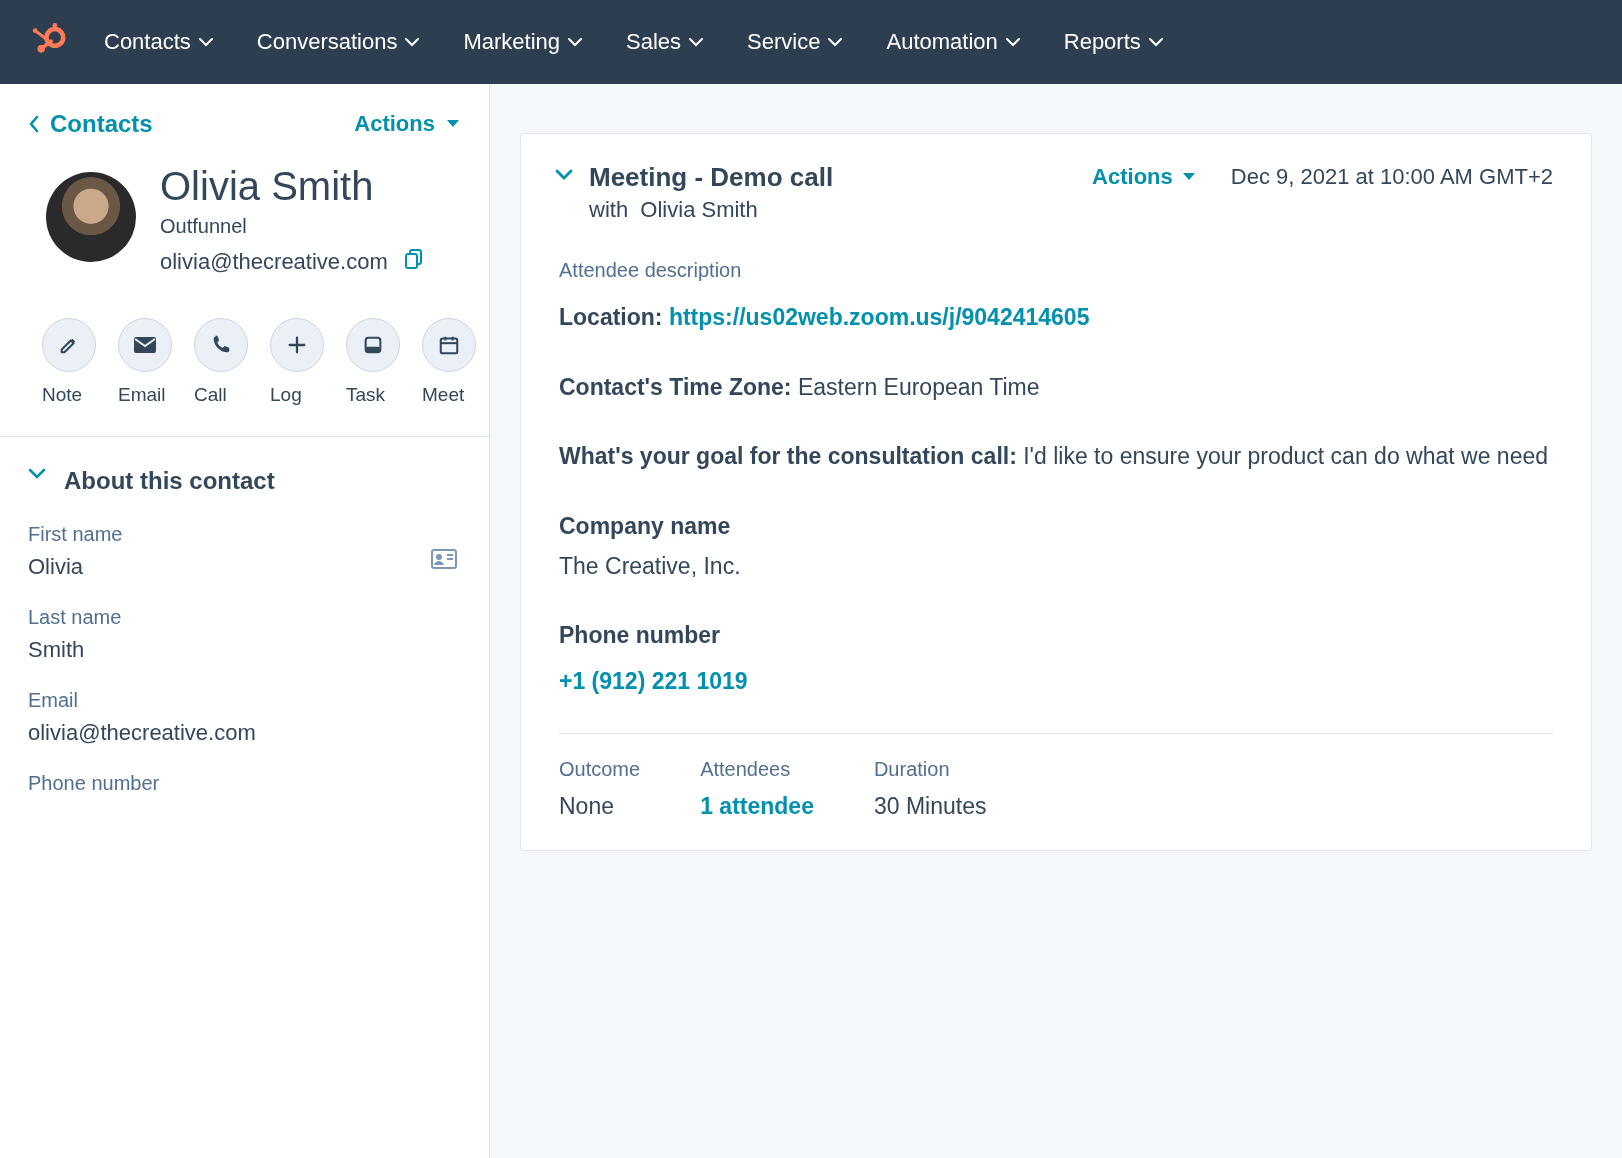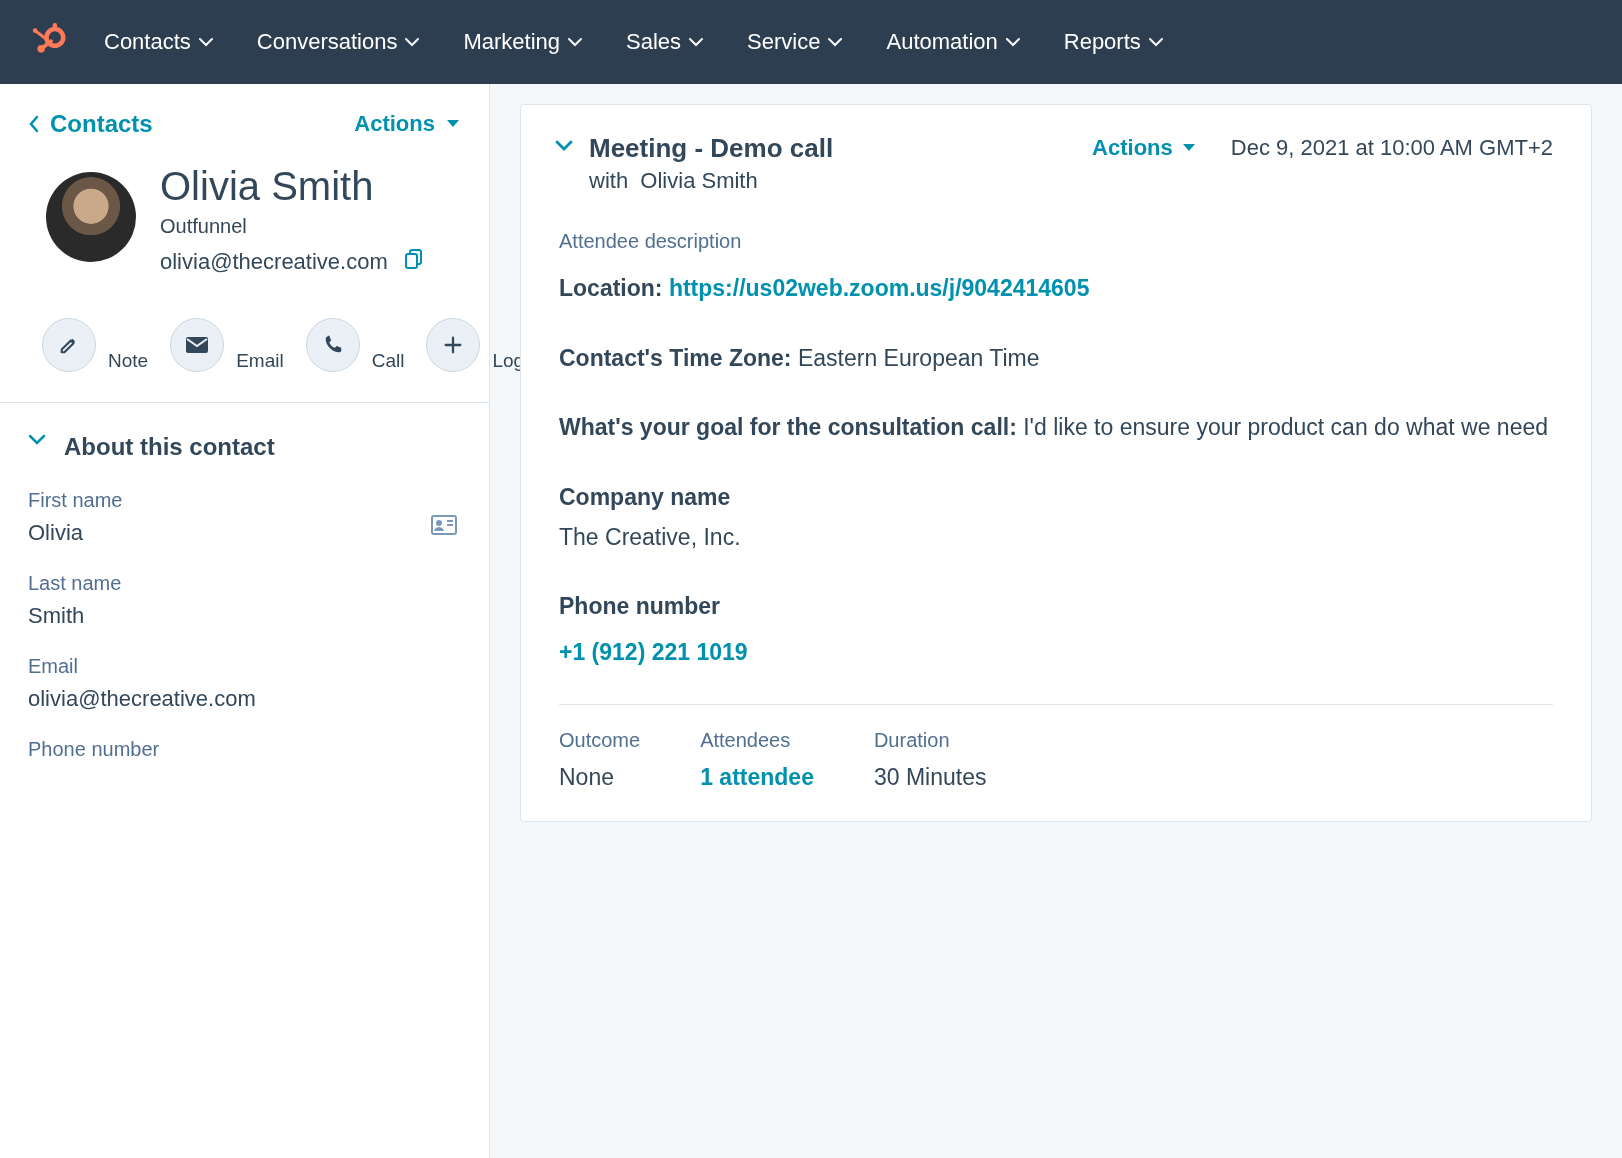--- a/index.html
+++ b/index.html
@@ -48,21 +48,21 @@
     display: flex;
     min-height: calc(100vh - 84px);
   }
   .left-panel {
     width: 490px;
     background: #fff;
     border-right: 1px solid #dfe3eb;
   }
   .right-panel {
     flex: 1;
-    padding: 20px 30px 0 30px;
+    padding: 49px 30px 0 30px;
   }
 
   
   .left-head {
     display: flex;
     justify-content: space-between;
     align-items: center;
     padding: 26px 28px 20px 28px;
   }
   .back-link {
@@ -122,22 +122,22 @@
 
   
   .action-row {
     display: flex;
     gap: 22px;
     padding: 22px 28px 30px 42px;
     border-bottom: 1px solid #dfe3eb;
   }
   .action-btn {
     display: flex;
-    flex-direction: row;
-    align-items: flex-end;
+    flex-direction: column;
+    align-items: flex-start;
     gap: 12px;
     cursor: pointer;
   }
   .circle-btn {
     width: 54px;
     height: 54px;
     border-radius: 50%;
     background: #eaf0f6;
     border: 1px solid #cbd6e2;
     display: flex;

